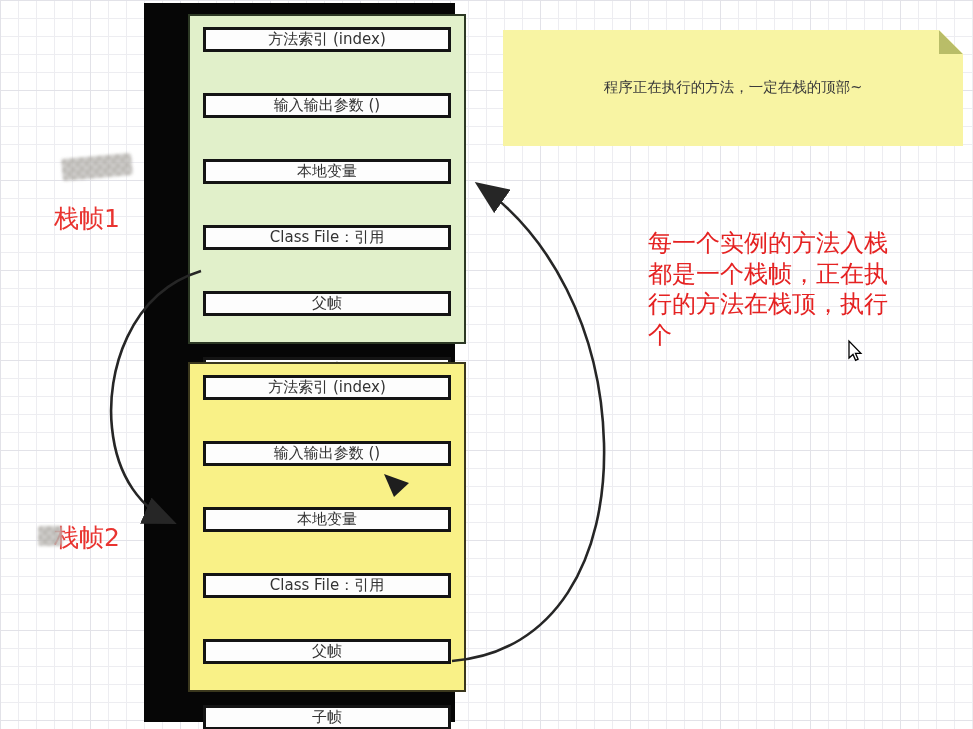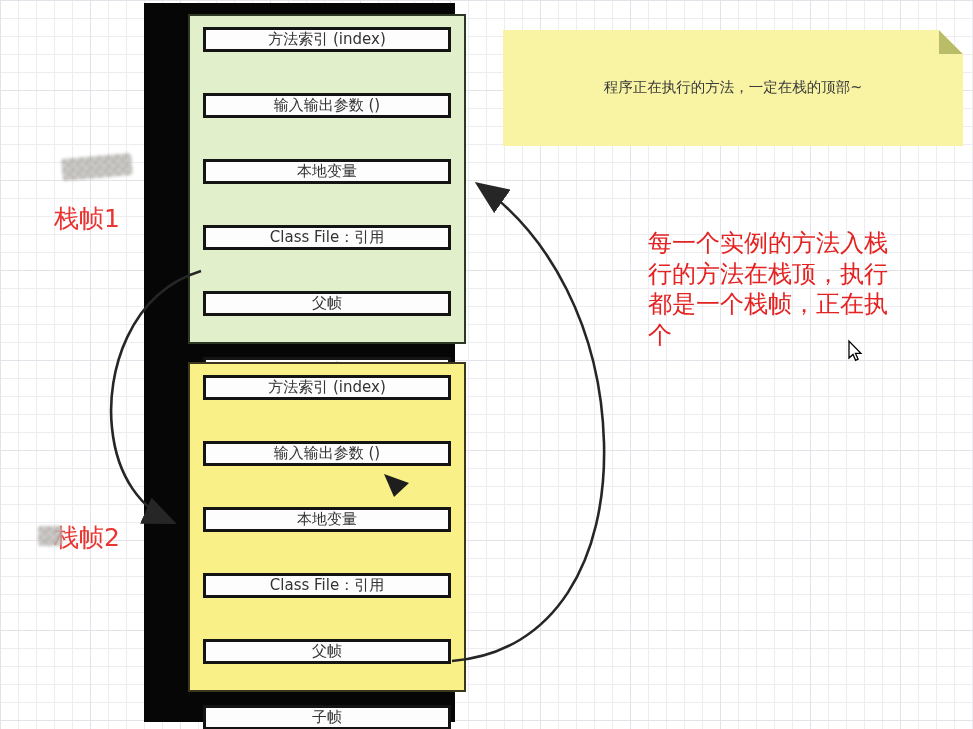--- a/index.html
+++ b/index.html
@@ -90,22 +90,22 @@
   <div class="sticky">
     <div class="sticky-fold"></div>
     <div class="sticky-text">程序正在执行的方法，一定在栈的顶部~</div>
   </div>
 
   <div class="red-label label-f1">栈帧1</div>
   <div class="red-label label-f2">栈帧2</div>
 
   <div class="annotation">
     <span>每一个实例的方法入栈</span>
+    <span>都是一个栈帧，正在执</span>
     <span>行的方法在栈顶，执行</span>
-    <span>都是一个栈帧，正在执</span>
     <span>个</span>
   </div>
 
   <div class="blur-patch blur1"></div>
   <div class="blur-patch blur2"></div>
 
   <svg class="overlay" viewBox="0 0 973 729" xmlns="http://www.w3.org/2000/svg">
     <defs>
       <marker id="ah" markerWidth="13" markerHeight="11" refX="11" refY="5.5" orient="auto">
         <path d="M0,0 L13,5.5 L0,11 Z" fill="#262626"></path>

